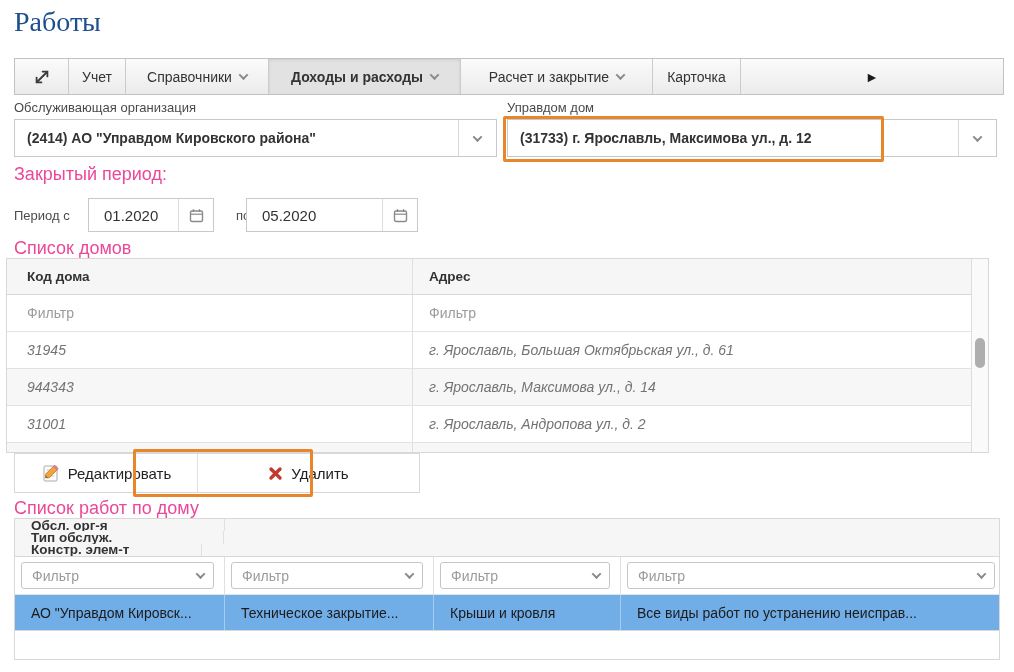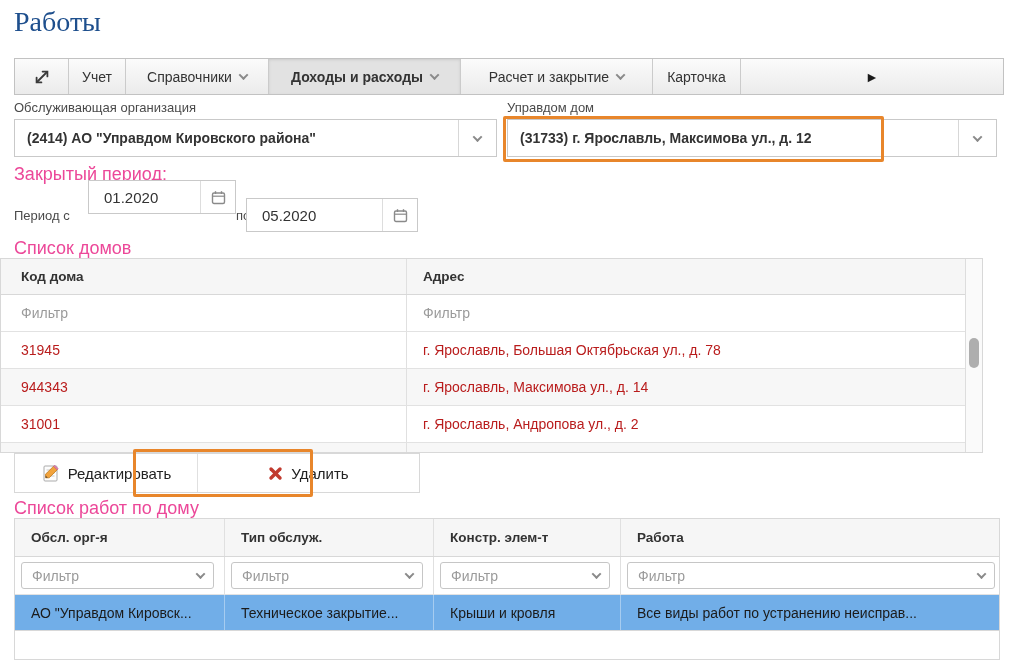--- a/index.html
+++ b/index.html
@@ -35,49 +35,49 @@
   .select .dd { width:38px; border-left:1px solid #d7d7d7; display:flex;
                 align-items:center; justify-content:center; }
 
   
   .dinput { position:absolute; height:34px; background:#fff; border:1px solid #c9c9c9;
             display:flex; align-items:stretch; }
   .dinput .dval { flex:1; display:flex; align-items:center; padding:0 15px; font-size:15px; color:#333; }
   .dinput .cal { width:35px; border-left:1px solid #ddd; display:flex; align-items:center; justify-content:center; cursor:pointer; }
 
   
-  .tbl1 { position:absolute; left:0; top:258px; width:983px; height:195px;
+  .tbl1 { position:absolute; left:6px; top:258px; width:983px; height:195px;
           border:1px solid #d8d8d8; overflow:hidden; background:#fff; }
   .t1row { display:flex; height:37px; border-bottom:1px solid #e2e2e2; align-items:stretch; }
   .t1head { height:36px; background:#f6f6f6; border-bottom:1px solid #d8d8d8; }
   .t1c1 { width:406px; border-right:1px solid #e0e0e0; display:flex; align-items:center; padding-left:20px; }
   .t1c2 { flex:1; display:flex; align-items:center; padding-left:16px; }
   .t1head .t1c1, .t1head .t1c2 { font-size:13.5px; font-weight:bold; }
-  .t1row .cell-text { font-size:14px; color:#b91c1c; white-space:nowrap; overflow:hidden; }
+  .t1row .cell-text { font-size:14px; color:#737373; white-space:nowrap; overflow:hidden;font-style:italic; }
   .t1filter input { border:none; outline:none; background:transparent; font-size:14px;
                     width:95%; font-family:"Liberation Sans",sans-serif; color:#333; }
   .t1filter input::placeholder { color:#9b9b9b; opacity:1; }
   .zebra { background:#f7f7f7; }
   .sbar { position:absolute; top:0; right:0; bottom:0; width:17px; background:#fafafa;
           border-left:1px solid #ddd; }
   .sthumb { position:absolute; left:3px; top:79px; width:10px; height:30px;
             border-radius:5px; background:#aeaeae; cursor:grab; }
 
   
   .btnbar { position:absolute; left:14px; top:453px; width:406px; height:40px;
             border:1px solid #d8d8d8; background:#fff; display:flex; }
   .abtn { display:flex; align-items:center; justify-content:center; gap:8px; font-size:15px;
           color:#222; border-left:1px solid #e0e0e0; cursor:pointer; background:#fff; }
   .abtn:first-child { border-left:none; }
 
   
   .tbl2 { position:absolute; left:14px; top:518px; width:986px; height:142px;
           border:1px solid #d8d8d8; background:#fff; }
   .t2row { display:flex; align-items:stretch; }
-  .t2head { height:38px; background:#f6f6f6; border-bottom:1px solid #d8d8d8; }
+  .t2head { height:38px; background:#f6f6f6; border-bottom:1px solid #d8d8d8;flex-direction:column; }
   .t2filter { height:38px; background:#fff; border-bottom:1px solid #e2e2e2; }
   .t2sel { height:36px; background:#71aee8; border-bottom:1px solid #d8d8d8; }
   .t2c { border-right:1px solid #e0e0e0; display:flex; align-items:center;
          padding-left:16px; overflow:hidden; white-space:nowrap; }
   .t2sel .t2c { border-right:1px solid #a6ccf0; }
   .t2c:last-child { border-right:none; }
   .c1 { width:210px; } .c2 { width:209px; } .c3 { width:187px; } .c4 { flex:1; }
   .t2head .t2c { font-size:13.5px; font-weight:bold; }
   .t2sel .t2c { font-size:14px; color:#1b1b1b; }
   .combo { flex:1; height:27px; margin:0 10px 0 2px; border:1px solid #c6c6c6; border-radius:3px;
@@ -147,21 +147,21 @@
   <div class="select" style="left:507px; top:119px; width:490px">
     <div class="val">(31733) г. Ярославль, Максимова ул., д. 12</div>
     <div class="dd">
       <span class="chev"></span>
     </div>
   </div>
 
   <div class="seclabel" style="left:14px; top:164px">Закрытый период:</div>
 
   <div class="flabel" style="left:14px; top:208px">Период с</div>
-  <div class="dinput" style="left:88px; top:180px; width:148px">
+  <div class="dinput" style="left:88px; top:198px; width:126px">
     <div class="dval">01.2020</div>
     <div class="cal">
       <span>
         <svg width="15" height="15" viewBox="0 0 15 15">
           <rect x="1.5" y="3" width="12" height="10.5" rx="1.5" fill="none" stroke="#8a8a8a" stroke-width="1.4"></rect>
           <line x1="1.5" y1="6.2" x2="13.5" y2="6.2" stroke="#8a8a8a" stroke-width="1.2"></line>
           <line x1="4.5" y1="1.2" x2="4.5" y2="4" stroke="#8a8a8a" stroke-width="1.4"></line>
           <line x1="10.5" y1="1.2" x2="10.5" y2="4" stroke="#8a8a8a" stroke-width="1.4"></line>
         </svg>
       </span>
@@ -192,21 +192,21 @@
     <div class="t1row t1filter">
       <div class="t1c1">
           <input placeholder="Фильтр" style="">
         </div>
       <div class="t1c2" style="padding-right:18px">
           <input placeholder="Фильтр" style="">
         </div>
     </div>
     <div class="t1row">
       <div class="t1c1 cell-text">31945</div>
-      <div class="t1c2 cell-text">г. Ярославль, Большая Октябрьская ул., д. 78</div>
+      <div class="t1c2 cell-text">г. Ярославль, Большая Октябрьская ул., д. 61</div>
     </div>
     <div class="t1row zebra">
       <div class="t1c1 cell-text">944343</div>
       <div class="t1c2 cell-text">г. Ярославль, Максимова ул., д. 14</div>
     </div>
     <div class="t1row">
       <div class="t1c1 cell-text">31001</div>
       <div class="t1c2 cell-text">г. Ярославль, Андропова ул., д. 2</div>
     </div>
     <div class="t1row zebra">

